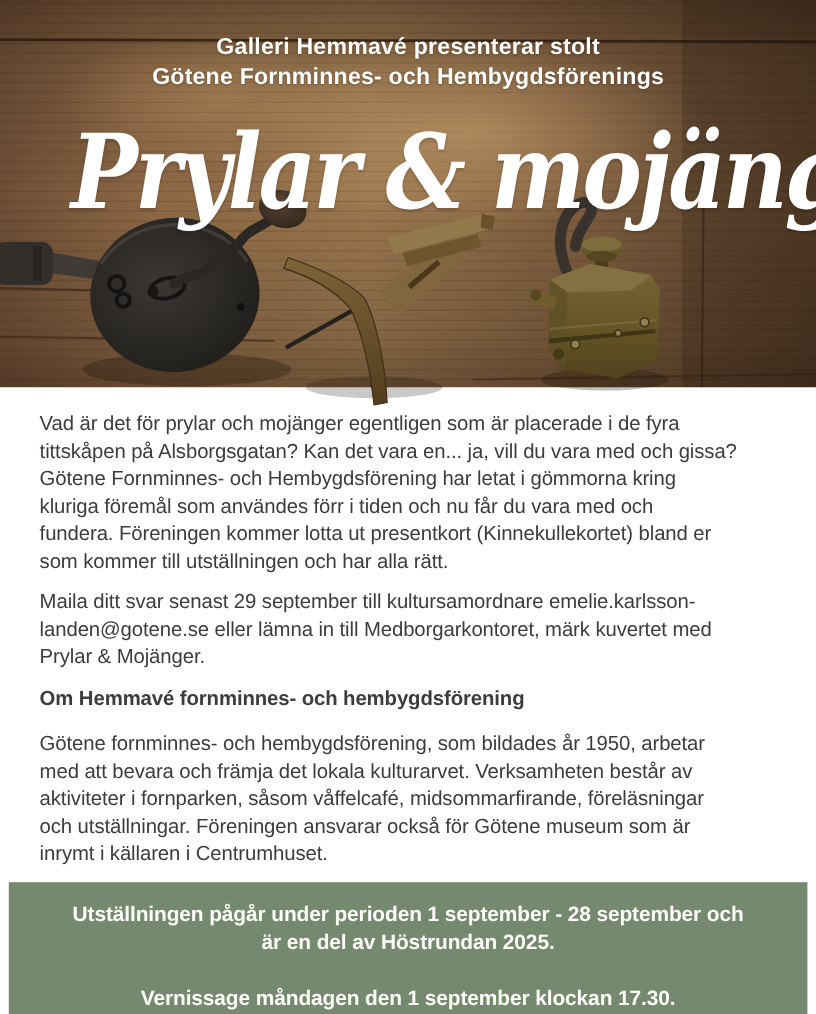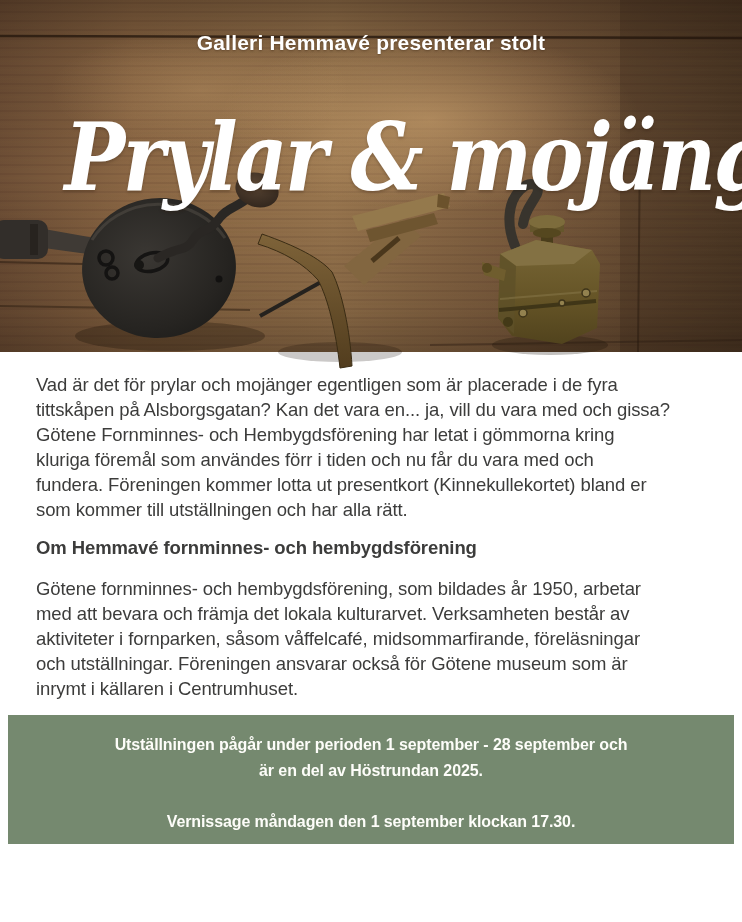--- a/index.html
+++ b/index.html
@@ -50,21 +50,21 @@
 
   
   .banner{
     margin:14px 8px 3px 8px;height:129px;box-sizing:border-box;
     background:var(--banner-green);
     text-align:center;color:#fdfdf9;
     padding-top:17px;
   }
   .banner p{
     margin:0;white-space:pre-line;
-    font-size:16px;line-height:26px;font-weight:700;letter-spacing:-.1px;
+    font-size:19px;line-height:26px;font-weight:700;letter-spacing:-.1px;
   }
   .banner .vernissage{margin-top:25px;}
 </style>
 </head>
 <body>
 
 <div class="flyer">
 
   <div class="hero">
     <svg width="742" height="370" viewBox="0 0 742 370" aria-hidden="true">
@@ -168,32 +168,36 @@
         <circle cx="523" cy="313" r="4" fill="#93824f" stroke="#3e3419" stroke-width="1.5"></circle>
         <circle cx="586" cy="293" r="4" fill="#93824f" stroke="#3e3419" stroke-width="1.5"></circle>
         <circle cx="562" cy="303" r="3" fill="#93824f" stroke="#3e3419" stroke-width="1.5"></circle>
         <circle cx="508" cy="322" r="5" fill="#433917"></circle>
         <polygon points="482,262 506,270 504,281 484,275" fill="#6f5d2e"></polygon>
         <circle cx="487" cy="268" r="5" fill="#57481f"></circle>
       </g>
     </svg>
 
     <div class="hero-text kicker" style="top:29px">Galleri Hemmavé presenterar stolt</div>
+    <div class="hero-text kicker" style="top:56px">Götene Fornminnes- och Hembygdsförenings</div>
     <div class="hero-text hero-title">
       <span>Prylar &amp; mojänger</span>
     </div>
   </div>
 
   <div class="content">
     <p class="para p1">Vad är det för prylar och mojänger egentligen som är placerade i de fyra
 tittskåpen på Alsborgsgatan? Kan det vara en... ja, vill du vara med och gissa?
 Götene Fornminnes- och Hembygdsförening har letat i gömmorna kring
 kluriga föremål som användes förr i tiden och nu får du vara med och
 fundera. Föreningen kommer lotta ut presentkort (Kinnekullekortet) bland er
 som kommer till utställningen och har alla rätt.</p>
+    <p class="para p2">Maila ditt svar senast 29 september till kultursamordnare emelie.karlsson-
+landen@gotene.se eller lämna in till Medborgarkontoret, märk kuvertet med
+Prylar &amp; Mojänger.</p>
     <p class="about-heading">Om Hemmavé fornminnes- och hembygdsförening</p>
     <p class="para p3">Götene fornminnes- och hembygdsförening, som bildades år 1950, arbetar
 med att bevara och främja det lokala kulturarvet. Verksamheten består av
 aktiviteter i fornparken, såsom våffelcafé, midsommarfirande, föreläsningar
 och utställningar. Föreningen ansvarar också för Götene museum som är
 inrymt i källaren i Centrumhuset.</p>
   </div>
 
   <div class="banner">
     <p class="period">Utställningen pågår under perioden 1 september - 28 september och

